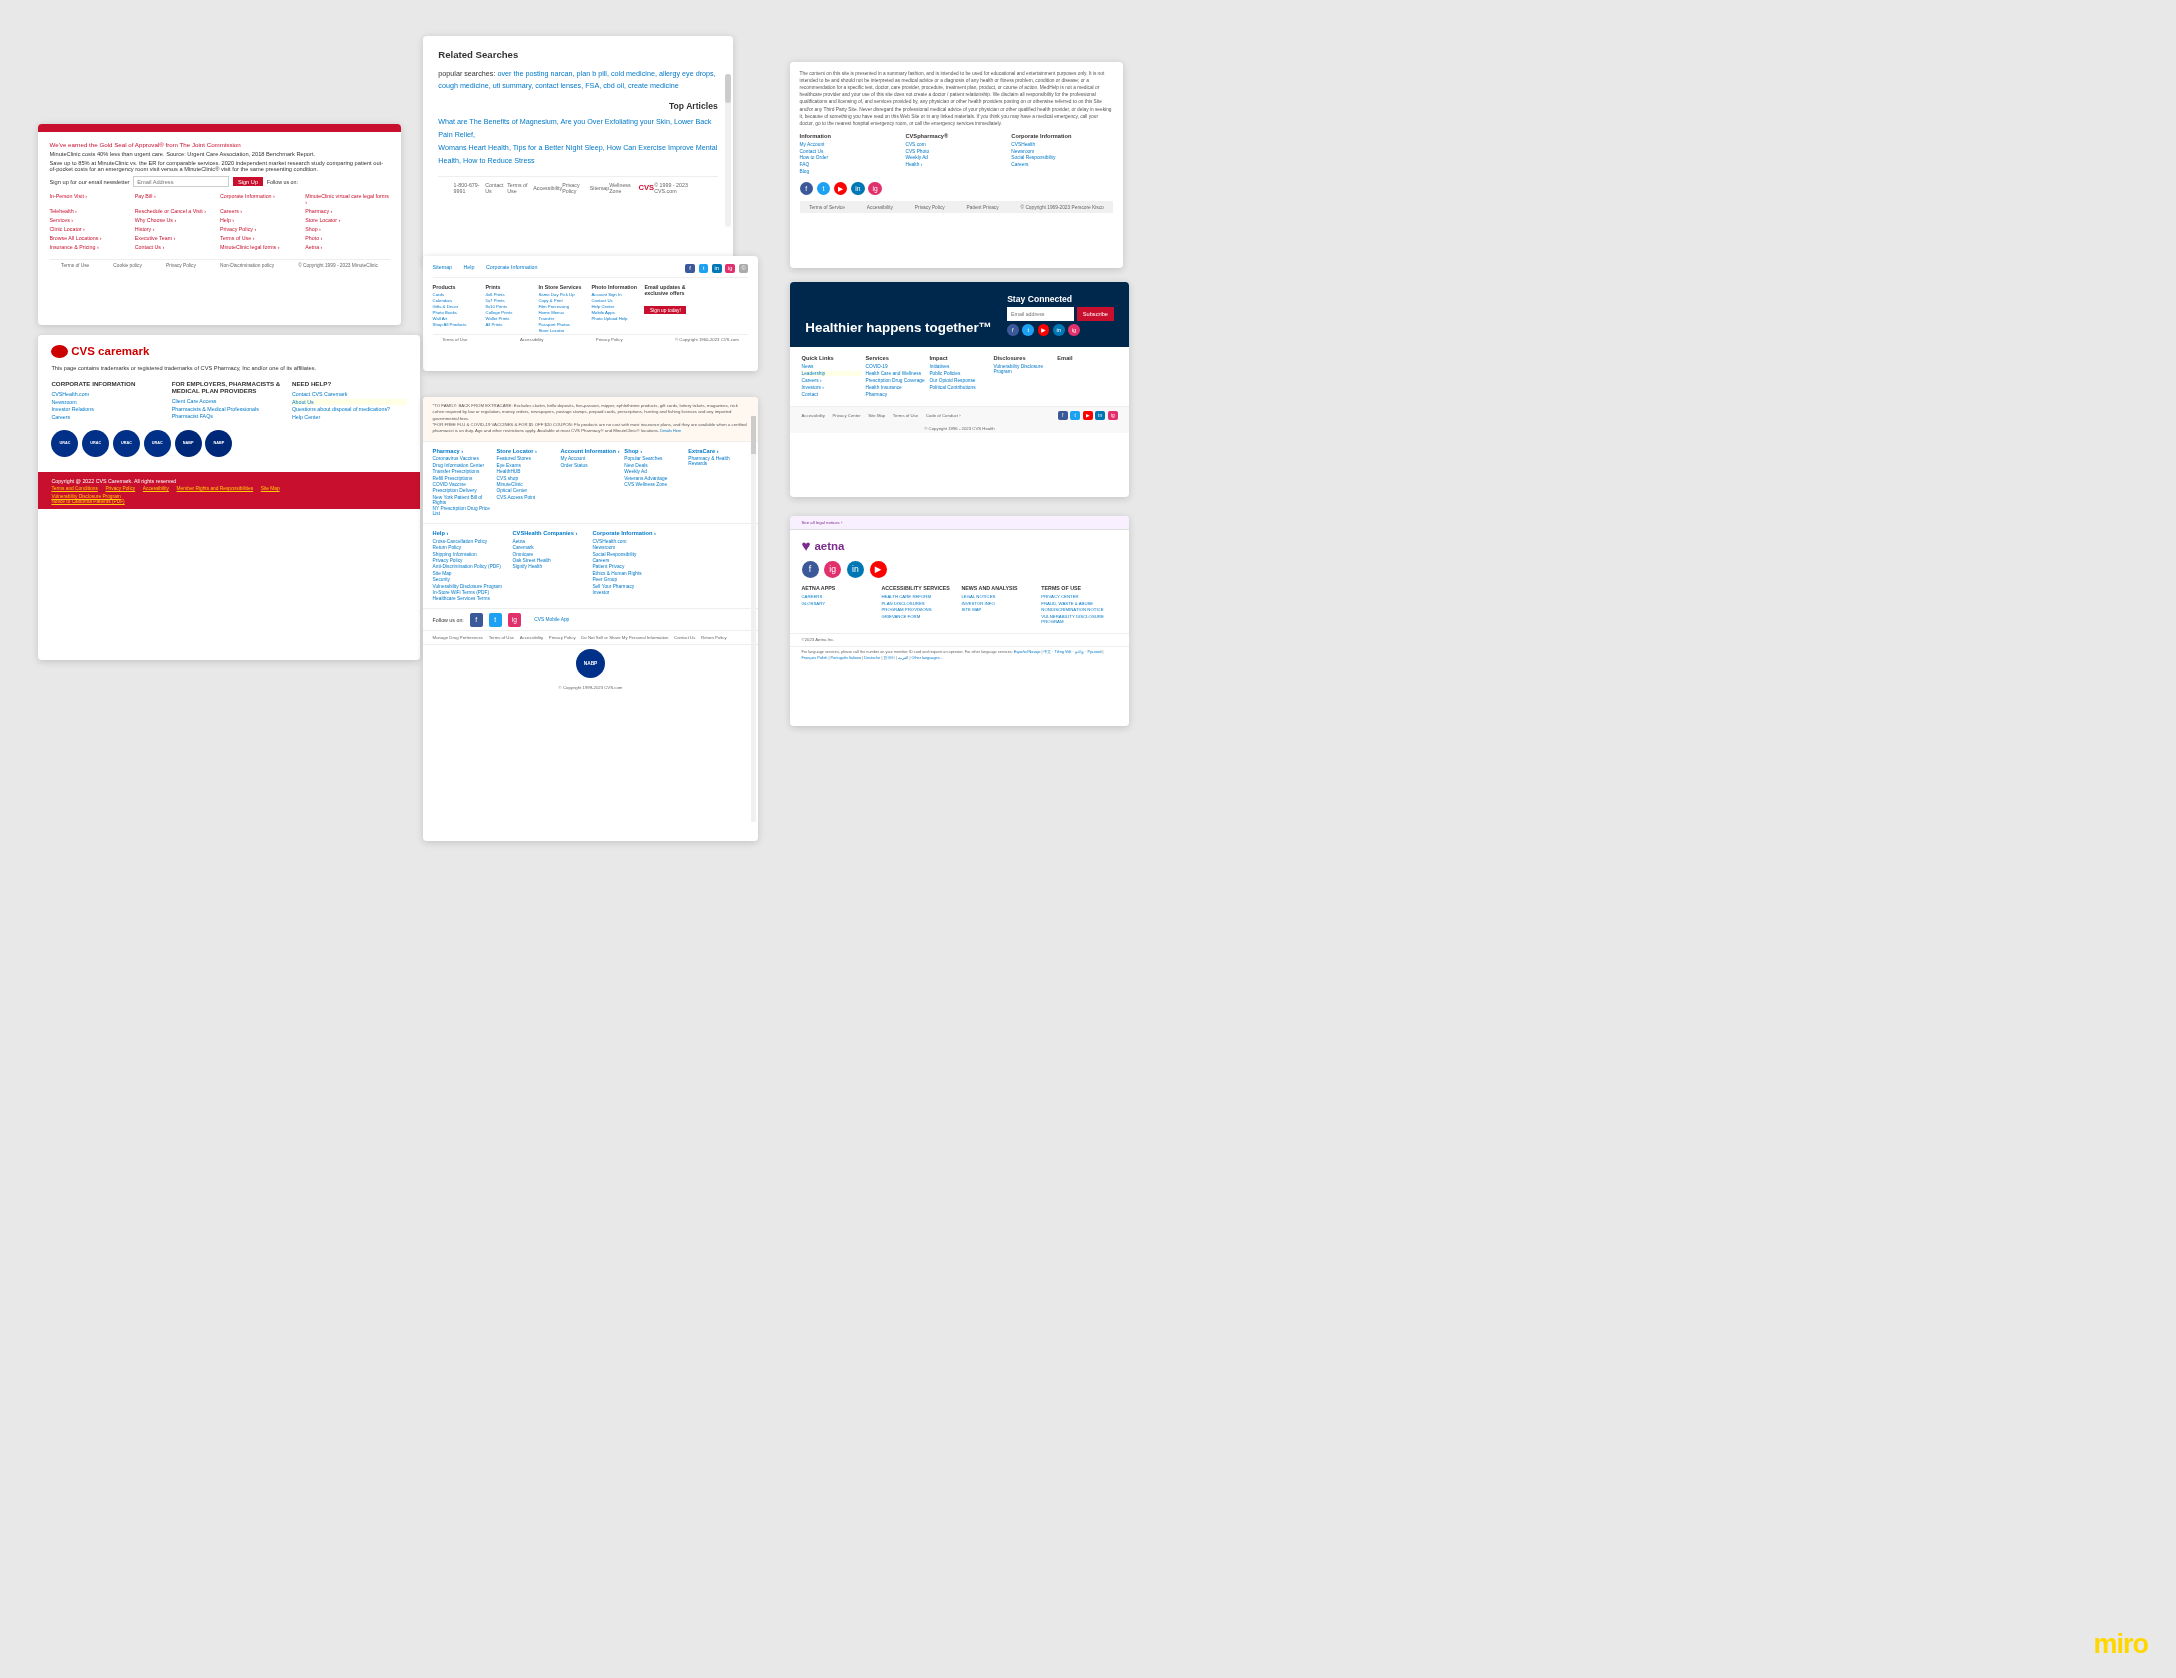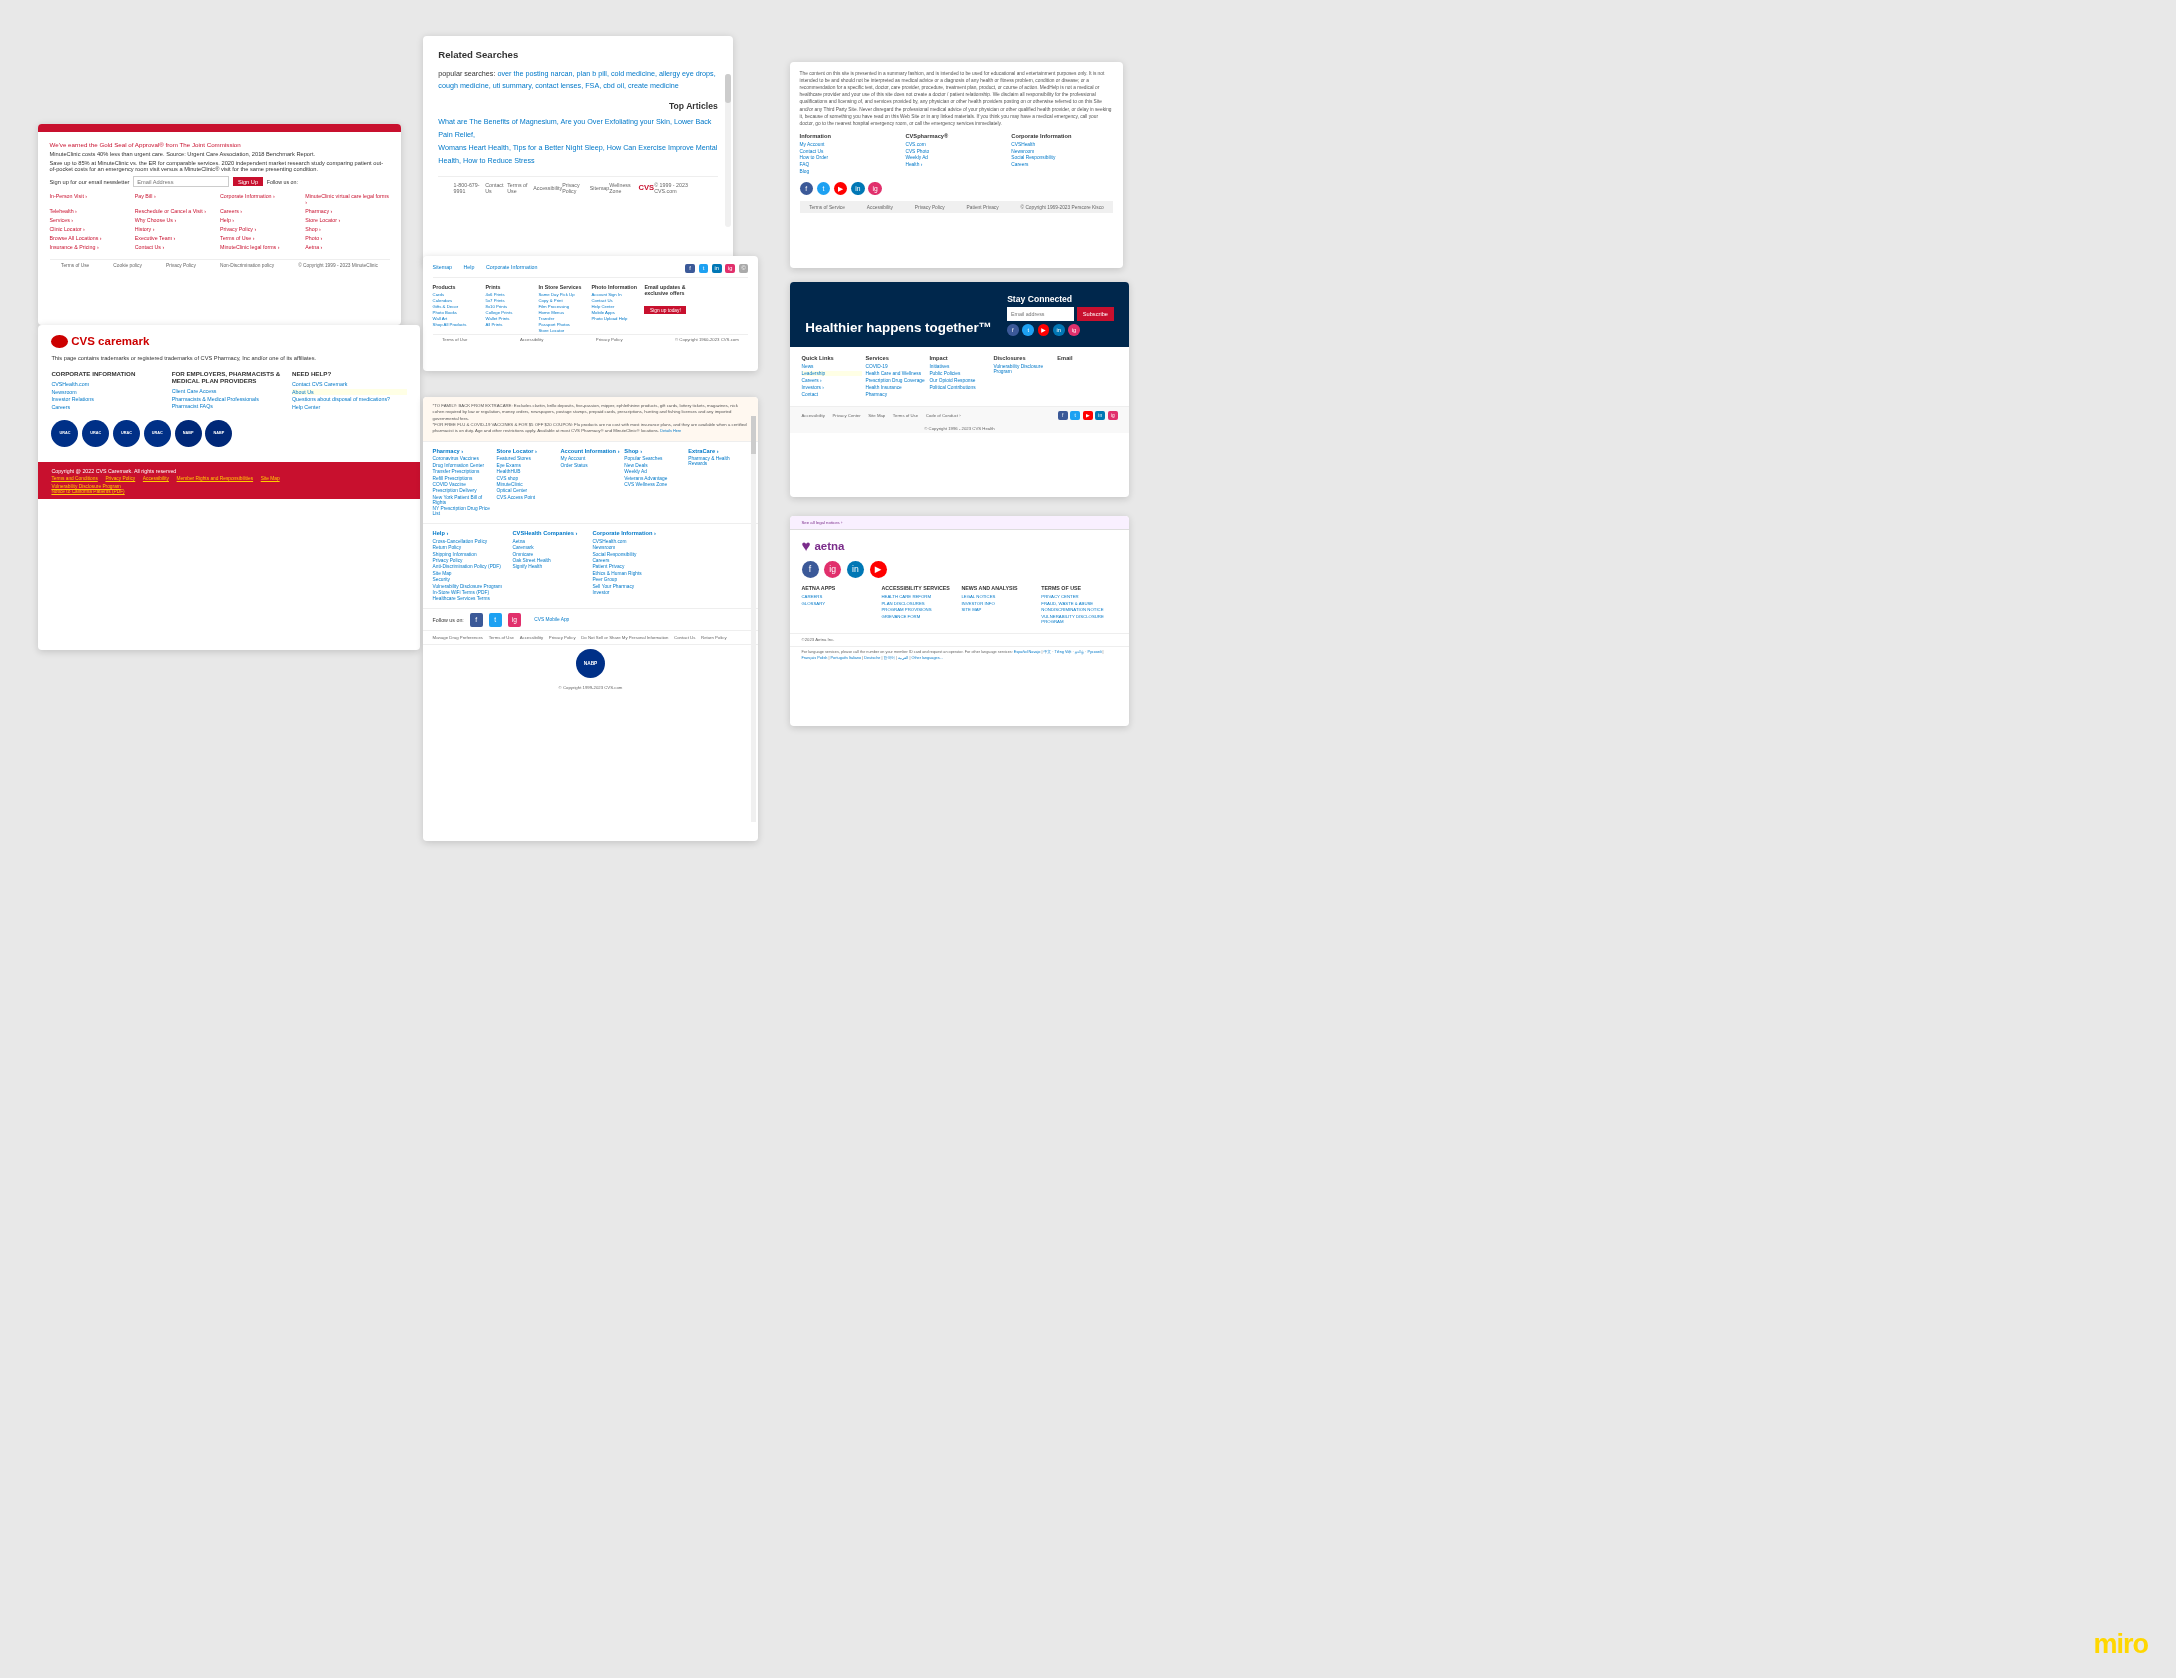--- a/index.html
+++ b/index.html
@@ -288,21 +288,21 @@
       padding: 2.9px 9.6px;
       font-size: 4.3px;
       color: #666;
       display: flex;
       justify-content: space-between;
     }
 
     
     .card-caremark {
       left: 38px;
-      top: 325px;
+      top: 335px;
       width: 382px;
       height: 325px;
     }
     .card-caremark .ck-body {
       padding: 9.6px 13.4px;
       font-size: 5.7px;
     }
     .card-caremark .ck-logo {
       display: flex;
       align-items: center;

